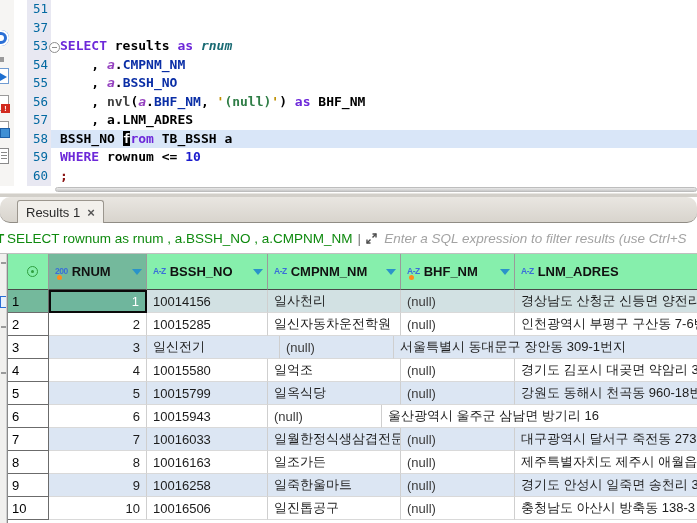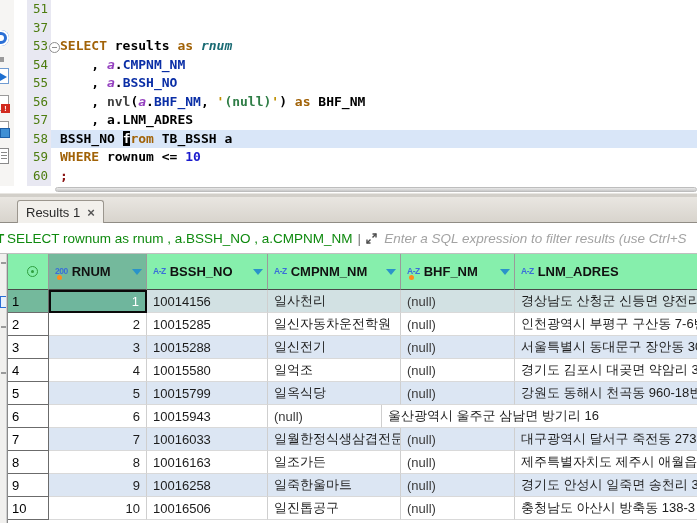--- a/index.html
+++ b/index.html
@@ -31,29 +31,29 @@
                   background:#3f8fd4; border:1px solid #1d5fa8; }
   .i-lst { top:148px; background:#fff; border:1px solid #8a8a8a; }
   .i-lst::after { content:""; position:absolute; left:1px; top:2px; width:4px; height:10px;
                   background:#3f8fd4; }
   .i-lst::before { content:""; position:absolute; left:7px; top:3px; width:6px; height:8px;
                    background:repeating-linear-gradient(#888 0 1px, #fff 1px 3px); }
 
   .editor-ruler { position:absolute; top:0; left:14px; width:13px; height:186px; background:#fff; }
   .editor-gutter { position:absolute; top:0; left:27px; width:24px; height:186px;
                    background:#e8e8f2; font-family:"DejaVu Sans Mono", monospace;
-                   font-size:12.5px; color:#4d7c0f; text-align:right; }
+                   font-size:12.5px; color:#0369a1; text-align:right; }
   .editor-gutter .ln { height:18.5px; line-height:18.5px; padding-right:3px; }
 
   .editor-code { position:absolute; top:0; left:51px; right:0; height:186px;
                  font-family:"DejaVu Sans Mono", monospace; font-size:13px; font-weight:700;
                  color:#000; }
   .cl { height:18.5px; line-height:18.5px; white-space:pre; padding-left:9px; }
   .cl.current { background:#d9e6f8; }
-  .k  { color:#a16207; font-weight:700;text-align:right; }
+  .k  { color:#6d28d9; font-weight:700;text-align:right; }
   .fn { color:#404040; font-weight:700; }
   .al { color:#1a6b74; font-style:italic; }
   .ta { color:#9440bf; font-style:italic; }
   .co { color:#0a2ea6; }
   .q  { color:#bf8f00; }
   .s  { color:#2f7d46; }
   .n  { color:#1a1acd; }
   .semi { color:#8b1414; }
   .cur { background:#000; color:#fff; }
 
@@ -65,21 +65,21 @@
   .editor-hscroll { position:absolute; top:186px; left:0; width:697px; height:7px;
                     background:#fff; }
   .editor-hscroll .thumb { position:absolute; left:55px; right:0; top:1px; height:5px;
                            background:linear-gradient(#e9e9e9,#c9c9c9); border:1px solid #bdbdbd;
                            border-radius:3px; }
   .sash { position:absolute; top:193px; left:0; width:697px; height:4px; background:#d2cfc9;
           border-top:1px solid #e8e6e2; }
 
   
   .tabbar { position:absolute; top:197px; left:0; width:697px; height:26px;
-            background:linear-gradient(#e9e6e1,#d8d4cd); border-bottom:1px solid #908c85; }
+            background:linear-gradient(#e9e6e1,#d8d4cd); border-bottom:1px solid #908c85;border-radius:10px; }
   .tab { position:absolute; left:17px; top:3px; height:23px; padding:0 8px;
          background:#f2f0ec; border:1px solid #9b968e; border-bottom:none;
          border-radius:3px 3px 0 0; display:flex; align-items:center; gap:7px;
          font-size:13px; color:#2a2a2a; }
   .tab .close { color:#555; font-size:13px; font-weight:bold; line-height:1; cursor:pointer; }
 
   
   .filterbar { position:absolute; top:223px; left:0; width:697px; height:31px; background:#fff;
                border-bottom:1px solid #bfbfbf; display:flex; align-items:center;
                overflow:hidden; font-size:13.5px; }
@@ -258,21 +258,20 @@
         <div class="rh c0">2</div>
         <div class="dc c1 num">2</div>
         <div class="dc c2">10015285</div>
         <div class="dc c3">일신자동차운전학원</div>
         <div class="dc c4 nullv">(null)</div>
         <div class="dc c5">인천광역시 부평구 구산동 7-6번지</div>
       </div>
       <div class="g-row r-blue">
         <div class="rh c0">3</div>
         <div class="dc c1 num">3</div>
-        <div class="dc c2">10015288</div>
         <div class="dc c3">일신전기</div>
         <div class="dc c4 nullv">(null)</div>
         <div class="dc c5">서울특별시 동대문구 장안동 309-1번지</div>
       </div>
       <div class="g-row r-white">
         <div class="rh c0">4</div>
         <div class="dc c1 num">4</div>
         <div class="dc c2">10015580</div>
         <div class="dc c3">일억조</div>
         <div class="dc c4 nullv">(null)</div>

